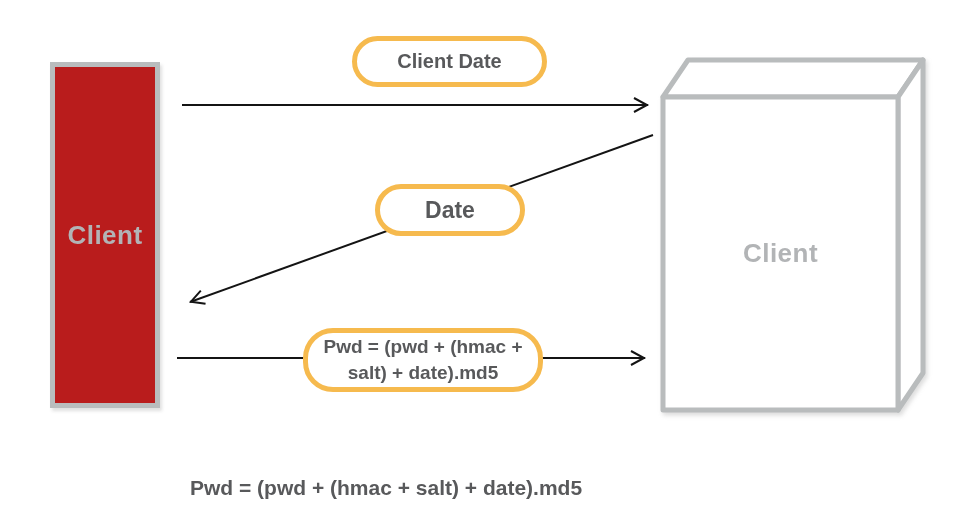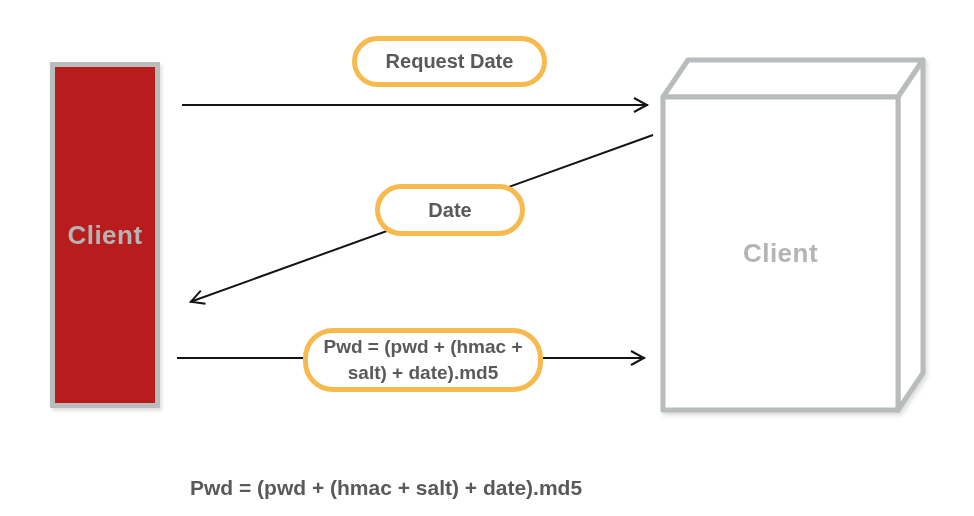--- a/index.html
+++ b/index.html
@@ -84,21 +84,21 @@
     top: 36px;
     width: 195px;
     height: 51px;
     font-size: 20px;
   }
   .pill-date {
     left: 375px;
     top: 184px;
     width: 150px;
     height: 52px;
-    font-size: 20px;
+    font-size: 23px;
   }
   .pill-pwd {
     left: 303px;
     top: 328px;
     width: 240px;
     height: 64px;
     font-size: 19px;
     line-height: 26px;
     border-radius: 30px;
     padding: 0 10px;
@@ -138,21 +138,21 @@
 
   <div class="client-box">
     <span class="node-label">Client</span>
   </div>
 
   <div class="service-label-area">
     <span class="node-label">Client</span>
   </div>
 
   <div class="pill pill-request-date">
-    <span>Request Date</span>
+    <span>Client Date</span>
   </div>
 
   <div class="pill pill-date">
     <span>Date</span>
   </div>
 
   <div class="pill pill-pwd">
     <span>Pwd = (pwd + (hmac + salt) + date).md5</span>
   </div>
 

